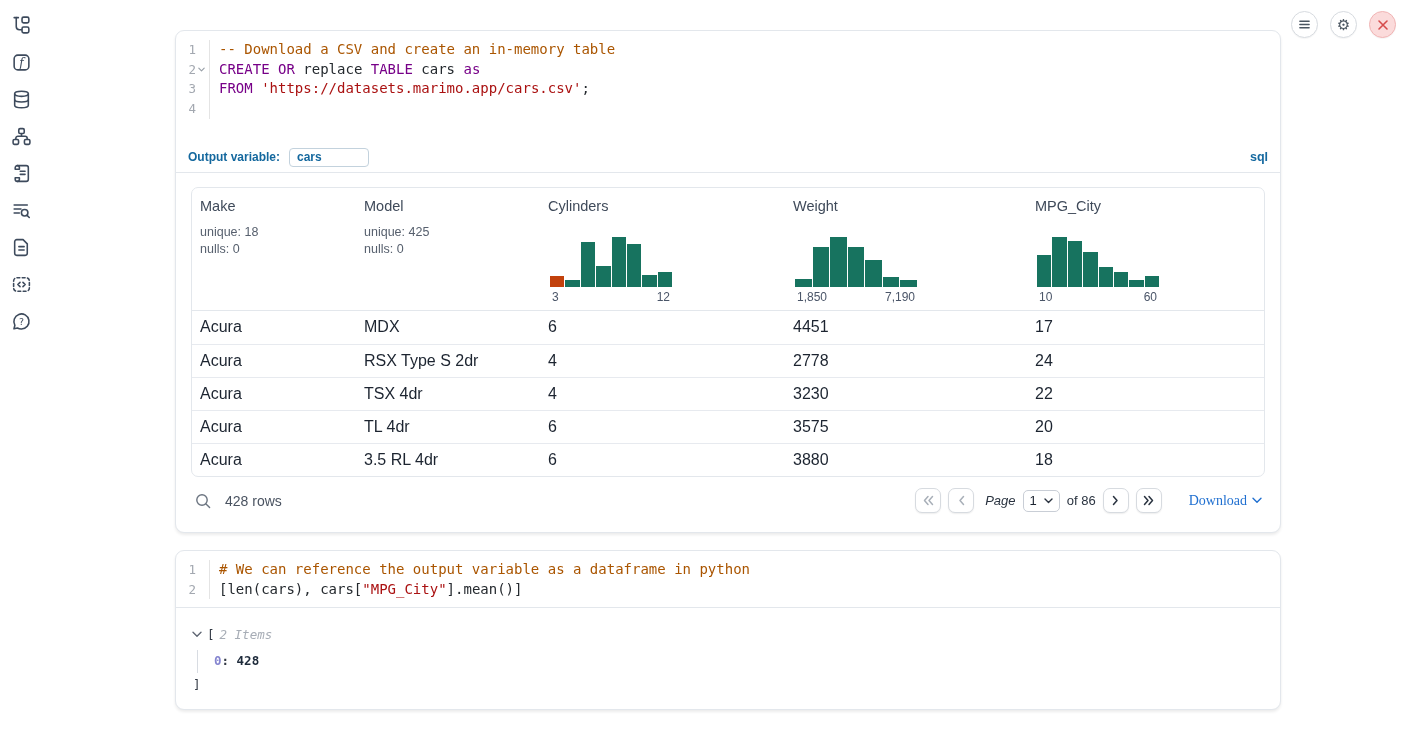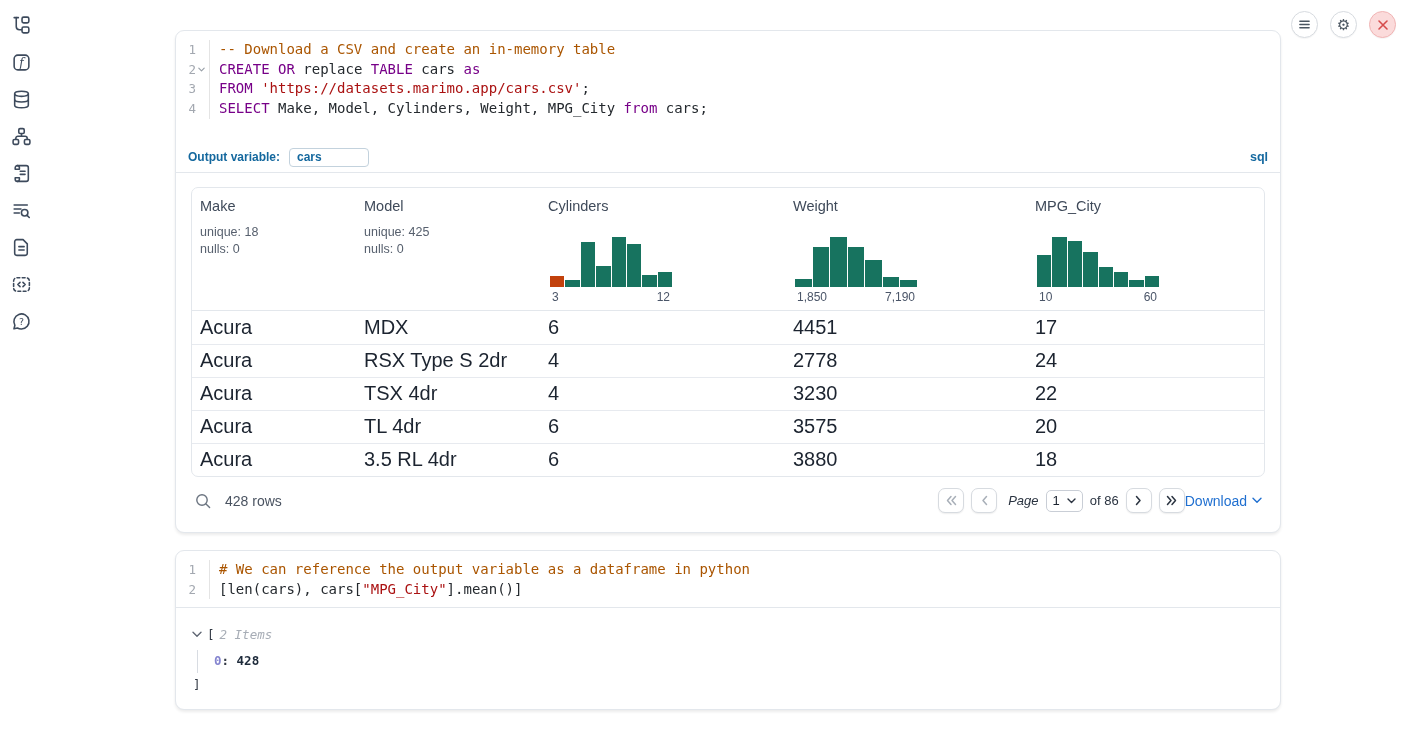--- a/index.html
+++ b/index.html
@@ -51,35 +51,35 @@
   .w0 { width:164px; } .w1 { width:184px; } .w2 { width:245px; } .w3 { width:242px; } .w4 { flex:1; }
   .cname { font-size:14.5px; color:#3f4a5a; }
   .stat { font-size:12.5px; color:#57606e; margin-top:10px; line-height:16px; }
   .stat2 { margin-top:1px; }
   .hist { margin-top:auto; width:122px; margin-left:2px; }
   .bars { display:flex; align-items:flex-end; gap:1px; height:50px; }
   .bar { flex:1; min-width:0; }
   .axis { display:flex; justify-content:space-between; font-size:12px; color:#4a5568; margin-top:3px; padding:0 2px; }
   .trow { display:flex; align-items:center; height:33px; border-top:1px solid #e7eaef; }
   .trow:first-child { border-top:none; }
-  .td { padding:0 8px; font-size:20px; color:#1c2430; }
+  .td { padding:0 8px; font-size:16px; color:#1c2430; }
   
   .table-footer { display:flex; align-items:center; margin-top:9px; height:30px; padding:0 3px; }
   .search-btn { border:none; background:none; padding:0; color:#6b7480; display:flex; cursor:pointer; }
   .row-count { font-size:14px; color:#4a5361; margin-left:13px;text-align:center; }
   .pager { margin-left:auto; display:flex; align-items:center; gap:7px; font-size:13px; color:#2a3340; }
   .pbtn { width:26px; height:25px; border:1px solid #d7dbe0; border-radius:7px; background:#fff;
     display:flex; align-items:center; justify-content:center; box-shadow:0 1px 1.5px rgba(0,0,0,.07);
     color:#2a3340; padding:0; cursor:pointer; }
   .pbtn.dis { color:#a8afb8; }
   .page-label { margin-left:4px;font-style:italic; }
   .page-select { display:flex; align-items:center; border:1px solid #c9ced6; border-radius:5px;
     height:22px; padding:0 6px; gap:7px; font-size:13px; color:#1c2430; cursor:pointer; background:#fff; }
   .download { display:flex; align-items:center; gap:5px; color:#1f6fd0; font-size:14px;
-    cursor:pointer; }
+    margin-left:27px; cursor:pointer;font-family:Liberation Serif, serif; }
   
   .tree-output { border-top:1px solid #e3e7ec; padding:19px 16px 17px;
     font-family:"DejaVu Sans Mono", monospace; font-size:12.5px; color:#2a3340; }
   .tree-head { display:flex; align-items:center; gap:5px; }
   .bracket { color:#333a45; }
   .items { color:#a7adb6; font-style:italic; }
   .tree-body { border-left:1px solid #d8dce2; margin-left:5px; padding-left:16px; margin-top:8px; }
   .entry { line-height:22.5px; }
   .key { color:#8585d0; font-weight:bold; }
   .colon { color:#333a45; font-weight:bold; }
@@ -220,21 +220,20 @@
             <span class="lnum">3</span>
             <span class="fold-slot"></span>
           </span>
           <span class="ctext"><span class="tok-k">FROM</span><span class="tok-p"> </span><span class="tok-s">'https://datasets.marimo.app/cars.csv'</span><span class="tok-p">;</span></span>
         </div>
         <div class="code-line">
           <span class="gutter">
             <span class="lnum">4</span>
             <span class="fold-slot"></span>
           </span>
-          <span class="ctext"><span class="tok-k">SELECT</span><span class="tok-p"> Make, Model, Cylinders, Weight, MPG_City </span><span class="tok-k">from</span><span class="tok-p"> cars;</span></span>
         </div>
       </div>
     <div class="outvar-row">
       <span class="outvar-label">Output variable:</span>
       <input class="outvar-input" value="cars" style="">
       <span class="lang-badge">sql</span>
     </div>
 
     <div class="output-section">
       <div class="data-table">

